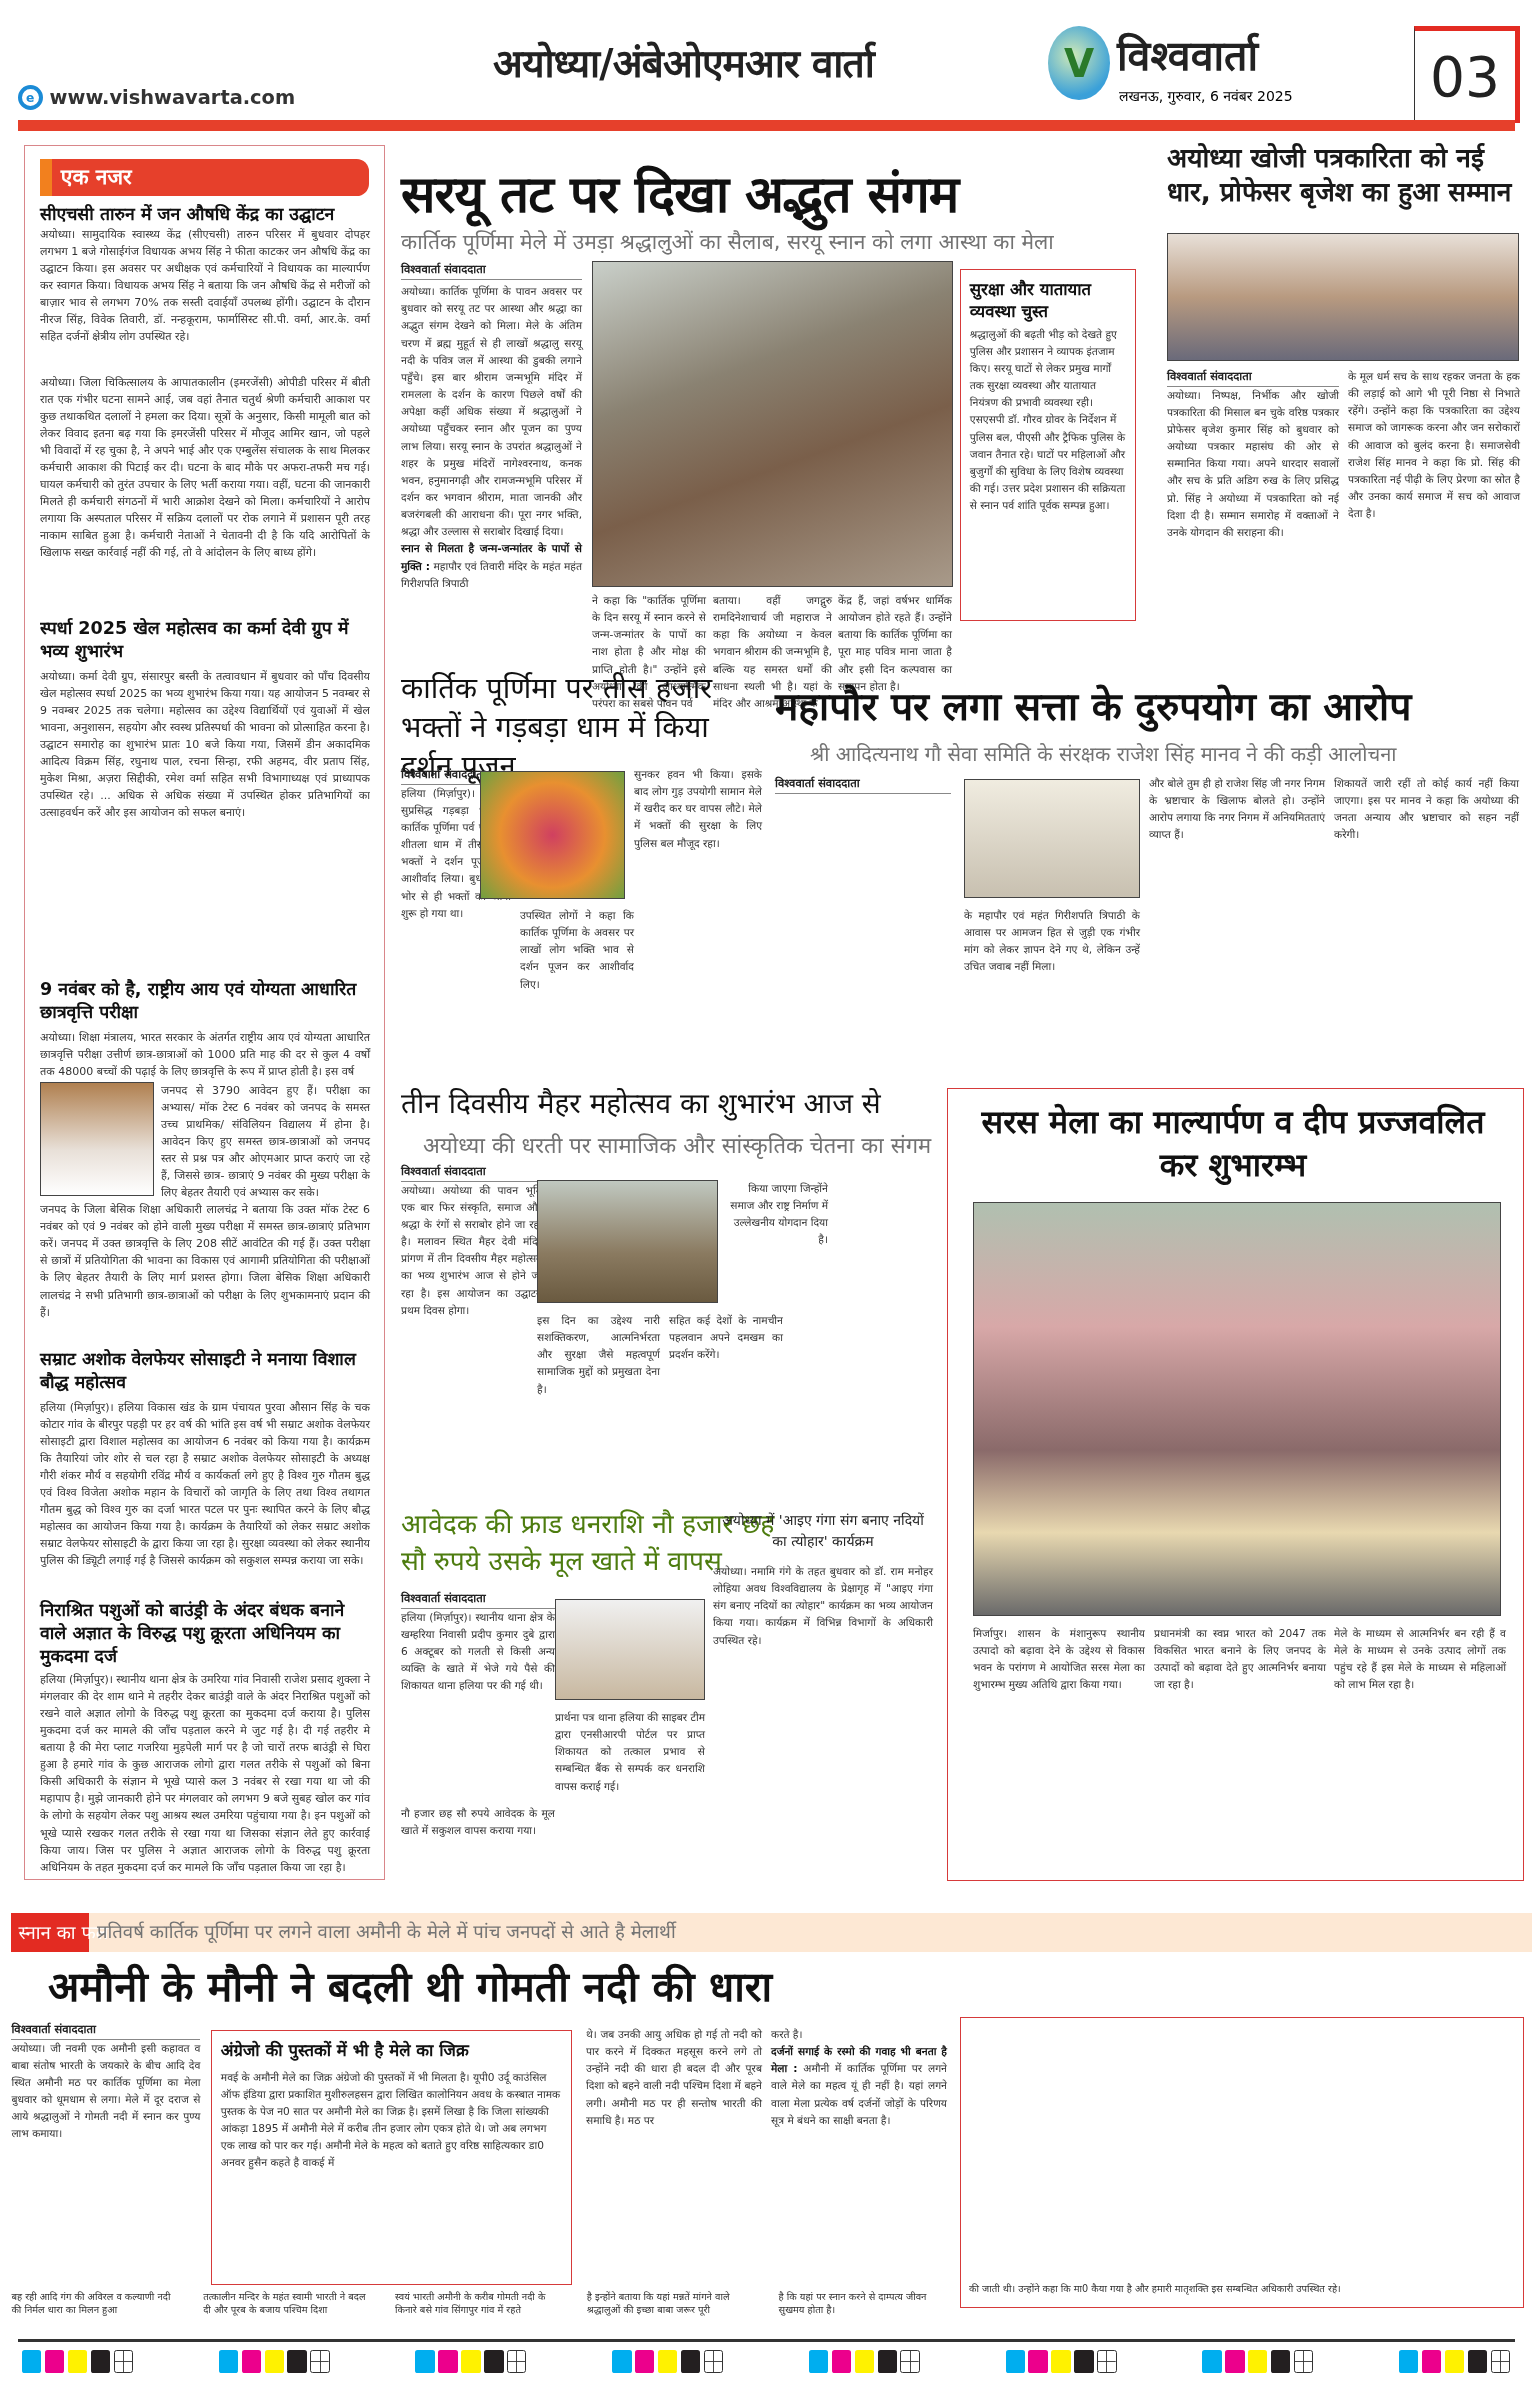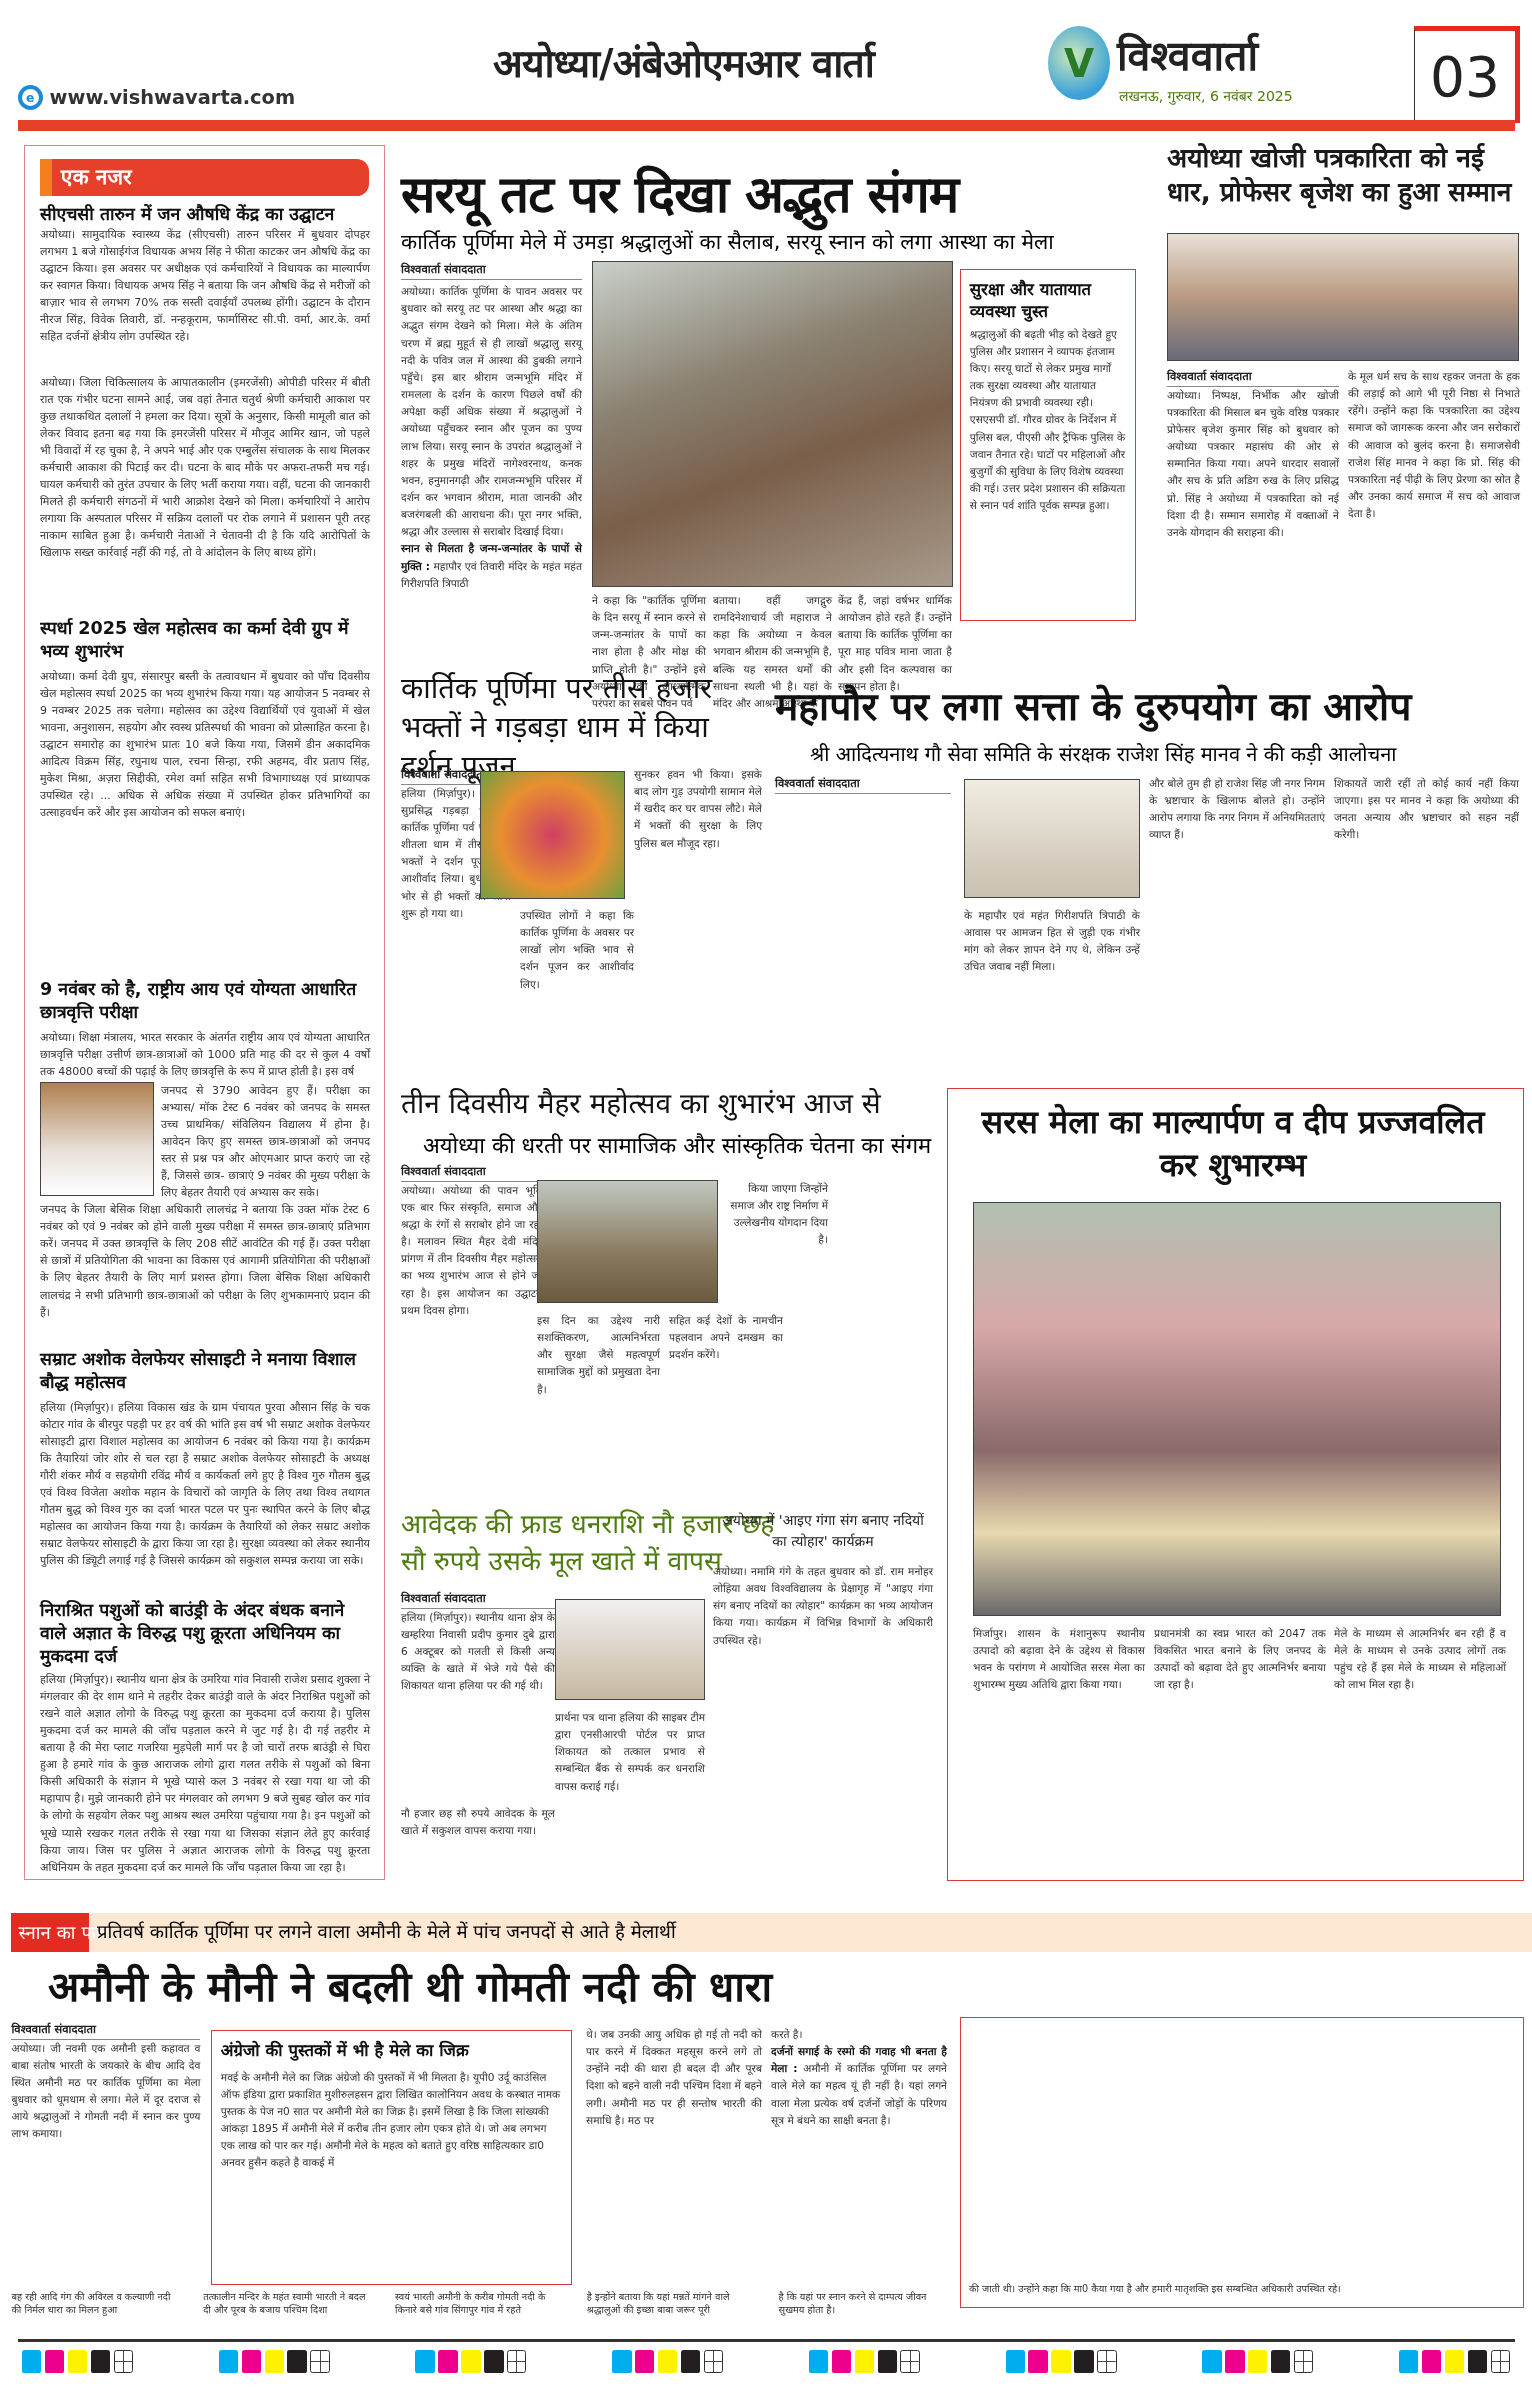--- a/index.html
+++ b/index.html
@@ -3,29 +3,29 @@
 <meta charset="utf-8">
 <style>
 *{box-sizing:border-box;margin:0;padding:0}
 body{width:1532px;height:2389px;background:#fff;font-family:"DejaVu Sans","Liberation Sans",sans-serif;color:#1a1a1a;position:relative;overflow:hidden}
 .abs{position:absolute}
 .mast-title{left:493px;top:35px;font-size:39px;font-weight:bold;letter-spacing:-0.9px;color:#222}
 .site{left:17.6px;top:85px;font-size:19.4px;font-weight:bold;color:#333;display:flex;align-items:center;gap:7px}
 .ie{width:25px;height:25px;border-radius:50%;border:4.4px solid #1b8bd6;color:#1b8bd6;font-weight:bold;display:flex;align-items:center;justify-content:center;font-size:12.3px}
 .logo{left:1048px;top:26.4px;width:62px;height:74px;border-radius:50%;background:radial-gradient(circle at 40% 40%,#cfe9b8,#3aa0d9 70%);display:flex;align-items:center;justify-content:center;font-size:39px;font-weight:bold;color:#2a7a2a}
 .brand{left:1117px;top:26.4px;font-size:41px;font-weight:bold;color:#222}
-.dateline{left:1119px;top:86px;font-size:14px;color:#4d7c0f}
+.dateline{left:1119px;top:86px;font-size:14px;color:#000000}
 .pageno{left:1414px;top:26.4px;width:106px;height:97px;border-left:0.9px solid #333;border-top:5.3px solid #e32b22;border-right:5.3px solid #e32b22;font-size:55px;display:flex;align-items:center;justify-content:center;color:#222}
 .redbar{left:17.6px;top:120px;width:1497px;height:10.6px;background:#e6402b}
 .leftbox{left:24px;top:145px;width:361px;height:1735px;border:1.8px solid #d9868a}
 .eknazar{left:40px;top:159px;width:329px;height:37px;background:#e6402b;border-radius:0 12.3px 12.3px 0;border-left:12.3px solid #f2801e;color:#fff;font-size:21px;font-weight:bold;padding-left:8.8px;line-height:37px}
 .lh{font-size:17.6px;font-weight:bold;line-height:1.3;color:#111}
 .lt{font-size:11px;line-height:1.55;color:#333;text-align:justify}
 .bigh{font-weight:bold;color:#111;white-space:nowrap}
-.sub{color:#000000;white-space:nowrap}
+.sub{color:#737373;white-space:nowrap}
 .byline{font-size:11.4px;font-weight:bold;border-bottom:1.8px solid #888;padding-bottom:2.6px;color:#222}
 .col{font-size:11px;line-height:1.62;color:#333;text-align:justify}
 .col b{color:#111}
 .photo{background:#888;border:0.9px solid #444}
 .boxed{border:1.8px solid #d63a3a}
 .cmyk{display:flex;gap:3.5px}
 .cmyk span{width:19.4px;height:23px;border-radius:2.6px}
 </style>
 </head>
 <body>

